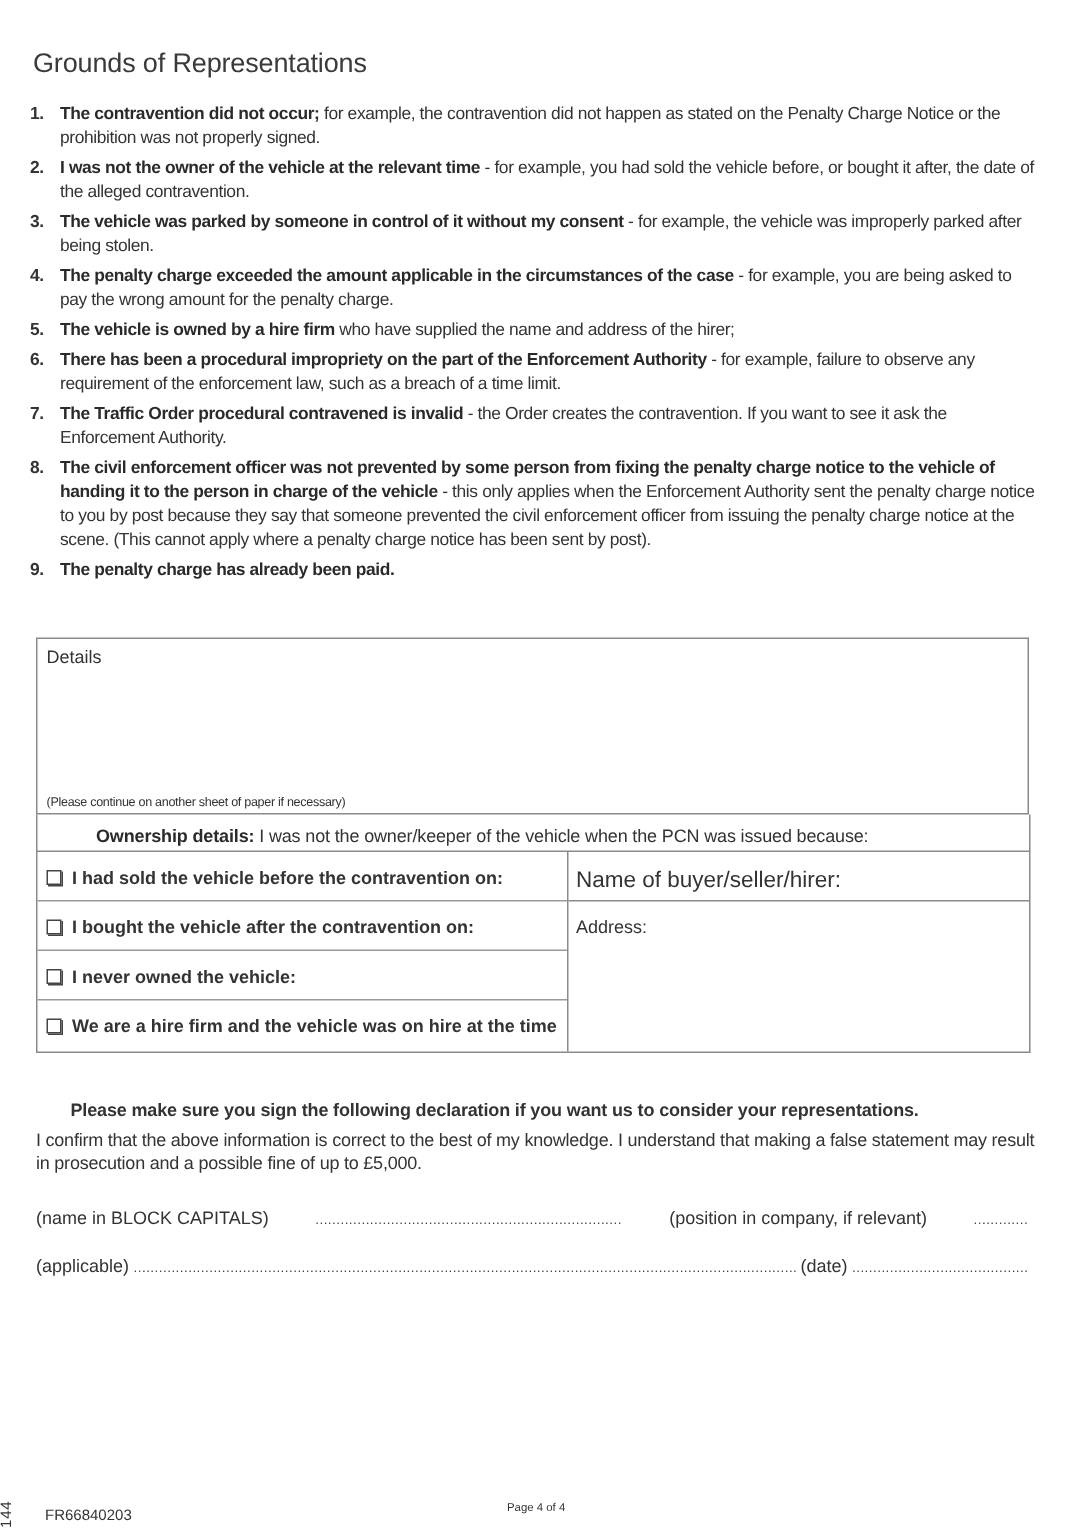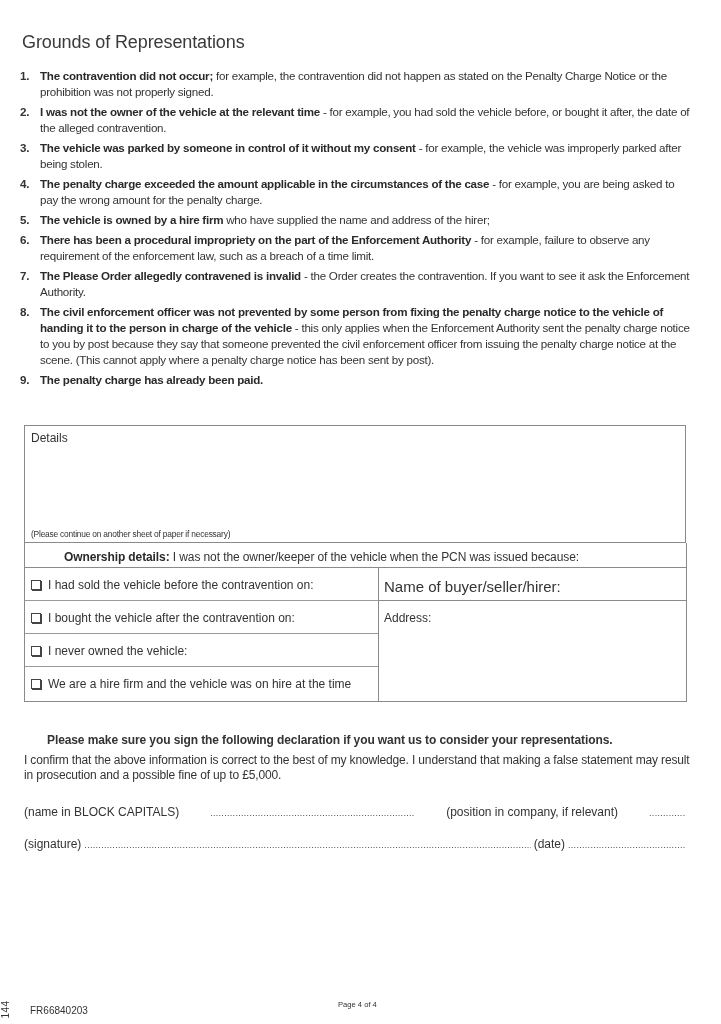--- a/index.html
+++ b/index.html
@@ -34,21 +34,21 @@
     position: absolute; left: 24px; top: 543px; width: 663px; height: 25px;
     border: 1px solid #8a8a8a; border-top: none; box-sizing: border-box;
     font-size: 12px; padding: 7px 0 0 6px; color: #333; letter-spacing: -0.1px;
   }
   .ownership-row b { color: #2a2a2a; margin-left: 33px; }
 
   .own-table {
     position: absolute; left: 24px; top: 568px; width: 663px; height: 134px;
     border: 1px solid #8a8a8a; border-top: none; box-sizing: border-box;
   }
-  .own-left { position: absolute; left: 0; top: 0; width: 353px; height: 100%; border-right: 1px solid #8a8a8a; }
+  .own-left { position: absolute; left: 0; top: 0; width: 353px; height: 100%; border-right: 1px solid #8a8a8a; font-weight: bold; }
   .own-left .cell {
     height: 33px; box-sizing: border-box; border-bottom: 1px solid #9a9a9a;
     font-size: 12px; padding: 10px 0 0 6px; color: #333; display: flex; align-items: flex-start;
   }
   .own-left .cell:last-child { border-bottom: none; height: 34px; }
   .checkbox {
     display: inline-block; width: 8px; height: 8px; border: 1px solid #444;
     box-shadow: 1px 1px 0 #444; margin: 2px 7px 0 0; flex: none; background: #fff;
   }
   .own-right { position: absolute; left: 354px; top: 0; right: 0; height: 100%; }
@@ -108,21 +108,21 @@
   <li>
       <span class="num">5.</span>
       <span class="txt"><b>The vehicle is owned by a hire firm</b><span> who have supplied the name and address of the hirer;</span></span>
     </li>
   <li>
       <span class="num">6.</span>
       <span class="txt"><b>There has been a procedural impropriety on the part of the Enforcement Authority</b><span> - for example, failure to observe any requirement of the enforcement law, such as a breach of a time limit.</span></span>
     </li>
   <li>
       <span class="num">7.</span>
-      <span class="txt"><b>The Please Order allegedly contravened is invalid</b><span> - the Order creates the contravention. If you want to see it ask the Enforcement Authority.</span></span>
+      <span class="txt"><b>The Traffic Order procedural contravened is invalid</b><span> - the Order creates the contravention. If you want to see it ask the Enforcement Authority.</span></span>
     </li>
   <li>
       <span class="num">8.</span>
       <span class="txt"><b>The civil enforcement officer was not prevented by some person from fixing the penalty charge notice to the vehicle of handing it to the person in charge of the vehicle</b><span> - this only applies when the Enforcement Authority sent the penalty charge notice to you by post because they say that someone prevented the civil enforcement officer from issuing the penalty charge notice at the scene. (This cannot apply where a penalty charge notice has been sent by post).</span></span>
     </li>
   <li>
       <span class="num">9.</span>
       <span class="txt"><b>The penalty charge has already been paid.</b><span></span></span>
     </li>
 </ol>
@@ -169,21 +169,21 @@
 <div class="decl-text">I confirm that the above information is correct to the best of my knowledge. I understand that making a false statement may result in prosecution and a possible fine of up to £5,000.</div>
 
 <div class="sig-line line-name">
   <span>(name in BLOCK CAPITALS)</span>
   <span class="dots" style="flex:0 0 205px"></span>
   <span>(position in company, if relevant)</span>
   <span class="dots"></span>
 </div>
 
 <div class="sig-line line-sig">
-  <span>(signature)</span>
+  <span>(applicable)</span>
   <span class="dots"></span>
   <span>(date)</span>
   <span class="dots" style="flex:0 0 118px"></span>
 </div>
 
 <div class="side-code">144</div>
 <div class="form-ref">FR66840203</div>
 <div class="page-num">Page 4 of 4</div>
 
 </body></html>

